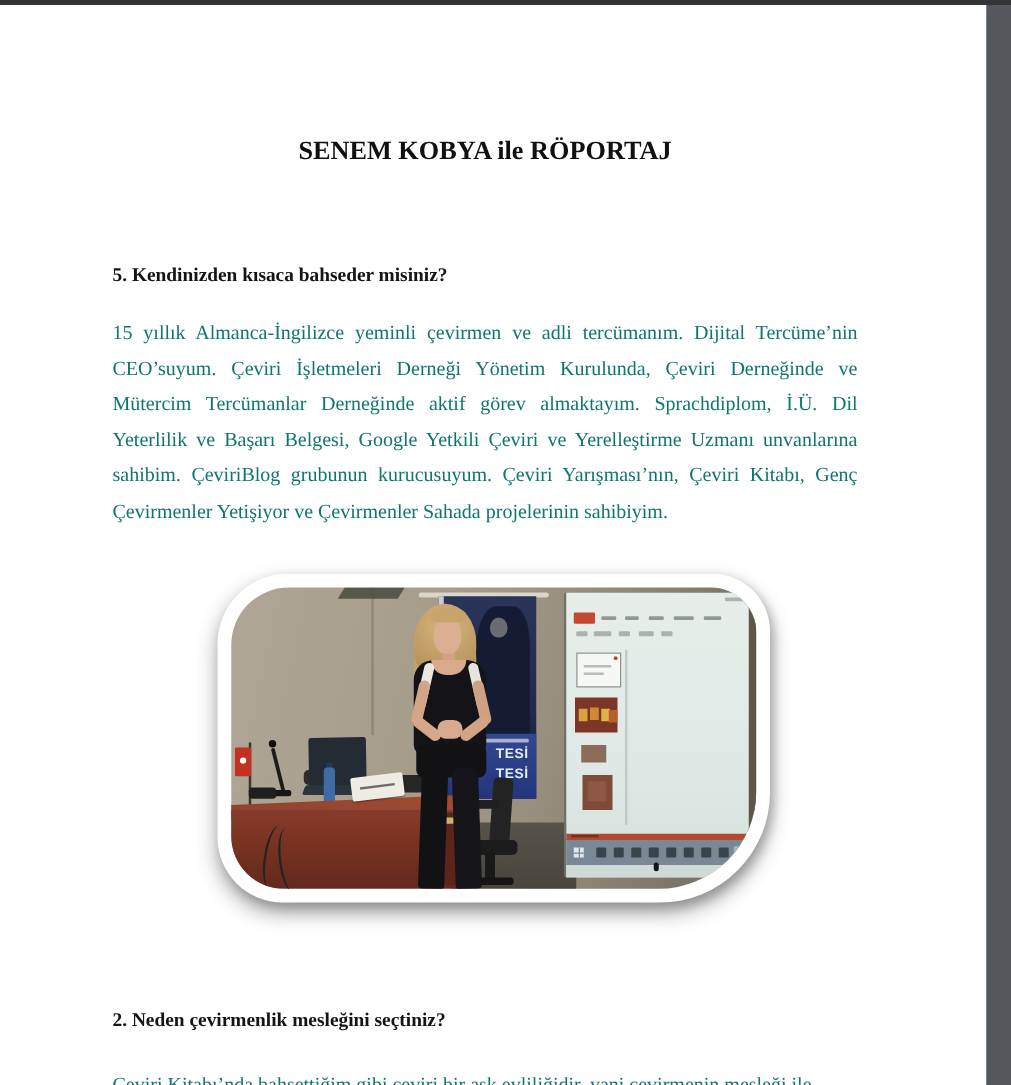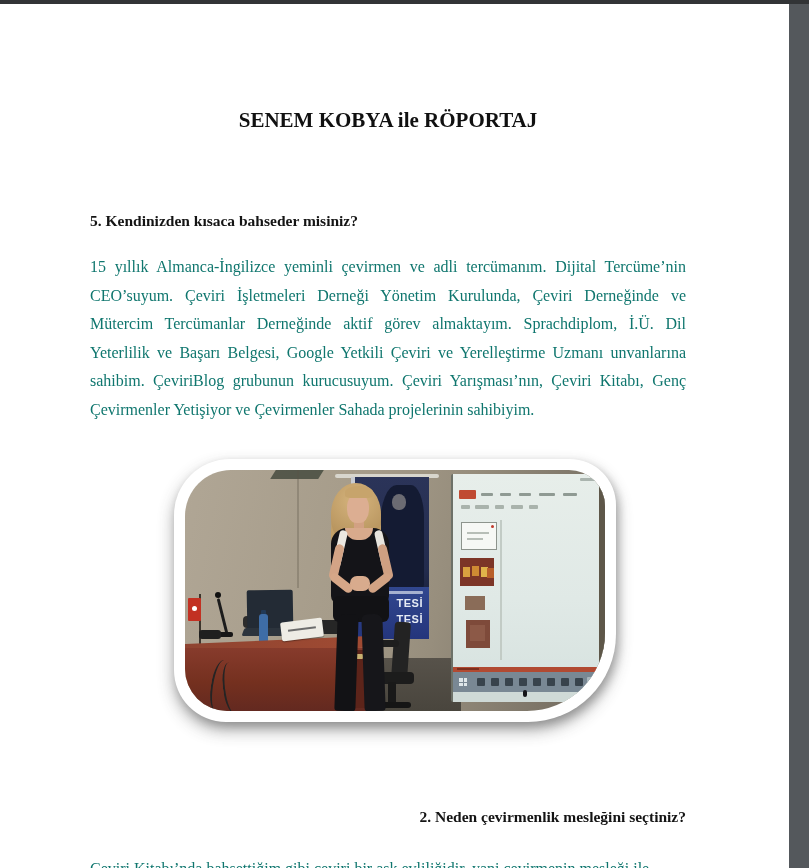--- a/index.html
+++ b/index.html
@@ -13,21 +13,21 @@
   
   .doc-title{
     position:absolute;left:90px;top:94px;width:596px;text-align:center;
     font-size:21px;font-weight:bold;color:#101010;
   }
   .q-heading{
     position:absolute;left:90px;width:596px;
     font-size:15.5px;font-weight:bold;color:#141414;
   }
   #q1-heading{top:199px;}
-  #q2-heading{top:795px;text-align:right;}
+  #q2-heading{top:795px;}
   .paragraph{
     position:absolute;left:90px;width:596px;
     font-size:16px;line-height:28.5px;text-align:justify;color:#0f766e;
   }
   #p1{top:237px;}
   #p2{top:839px;}
 
   
   .photo-frame{
     position:absolute;left:174px;top:459px;width:442px;height:263px;box-sizing:border-box;

